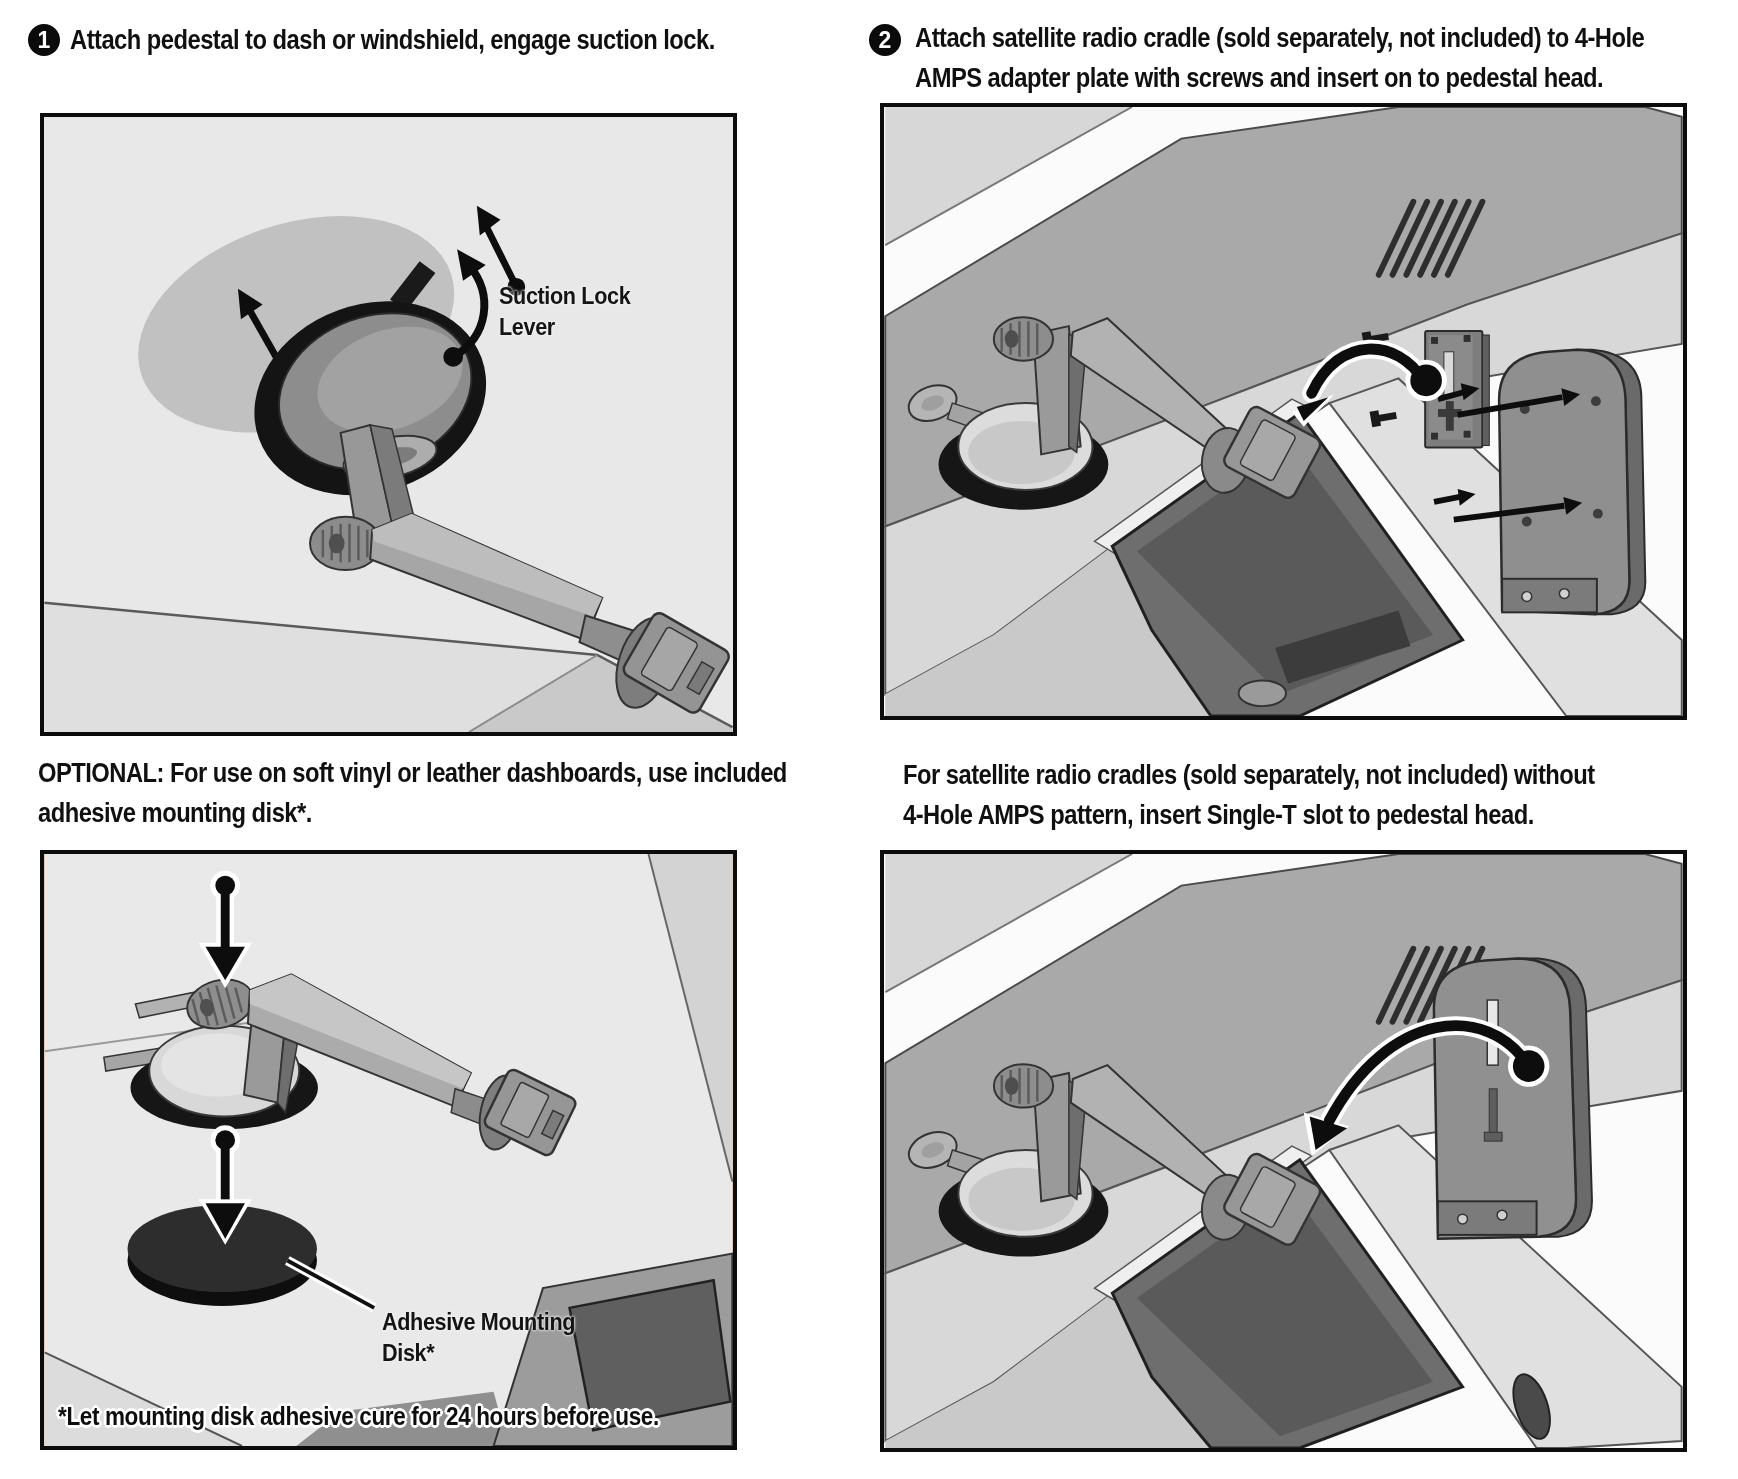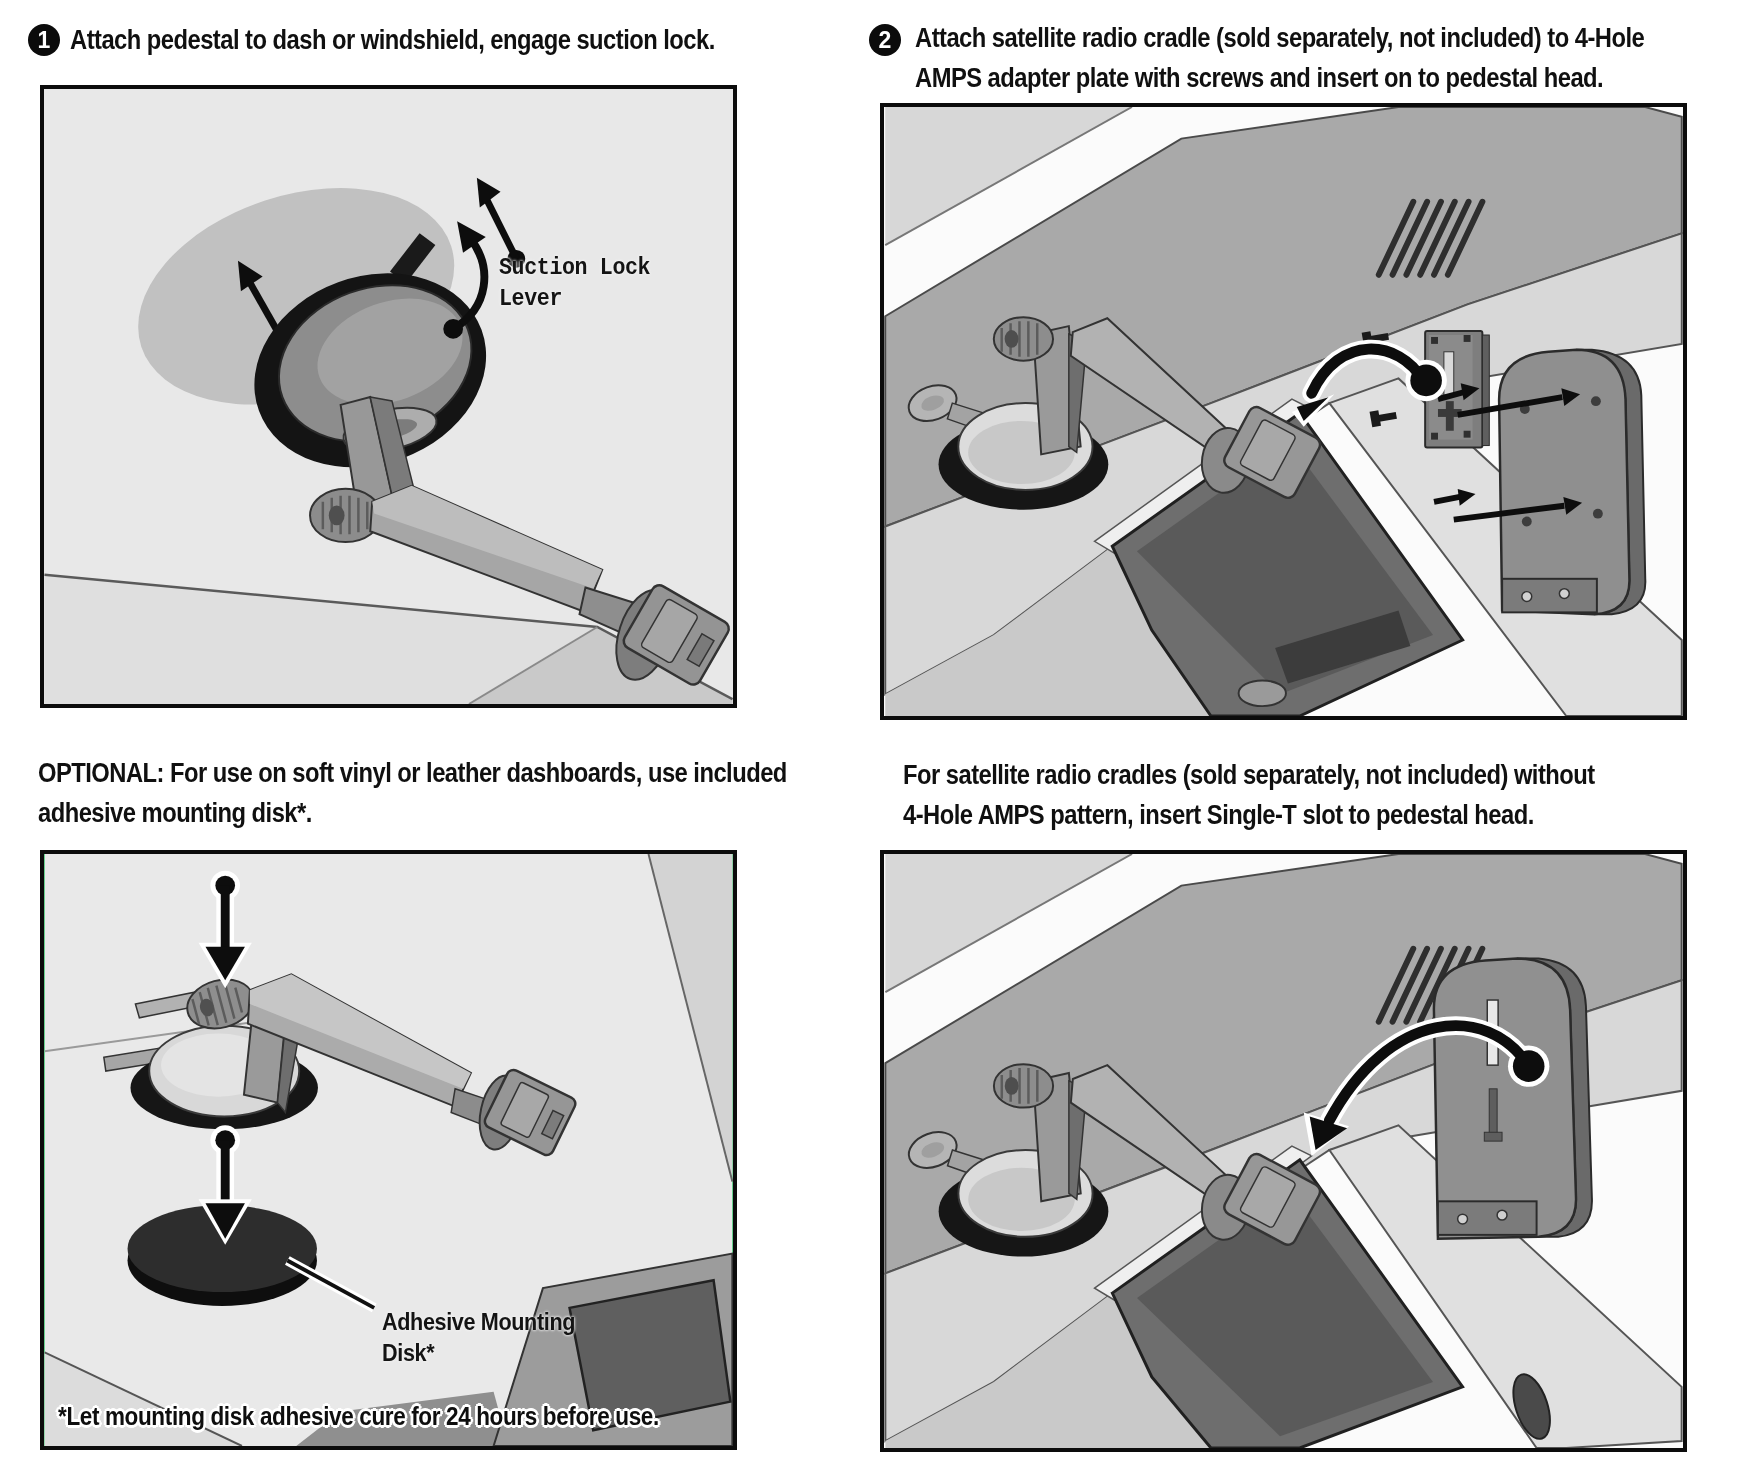--- a/index.html
+++ b/index.html
@@ -27,21 +27,21 @@
   <div class="badge abs" style="left:0;top:2px;">1</div>
   <div class="hdrline abs" style="left:42px;top:0;">Attach pedestal to dash or windshield, engage suction lock.</div>
 </div>
 
 <div class="abs" style="left:869px;top:20px;">
   <div class="badge abs" style="left:0;top:4px;">2</div>
   <div class="hdrline abs" style="left:46px;top:0;">Attach satellite radio cradle (sold separately, not included) to 4-Hole</div>
   <div class="hdrline abs" style="left:46px;top:40px;">AMPS adapter plate with screws and insert on to pedestal head.</div>
 </div>
 
-<div class="panel" style="left:40px;top:85px;width:697px;height:623px;font-family:Liberation Mono, monospace;">
+<div class="panel" style="left:40px;top:113px;width:697px;height:623px;">
   <svg viewBox="0 0 697 623">
     <rect width="697" height="623" fill="#e8e8e8"></rect>
 
     <g>
       <polygon points="0,492 560,545 430,623 0,623" fill="#dfdfdf"></polygon>
       <polygon points="560,545 697,618 697,623 430,623" fill="#c9c9c9"></polygon>
       <polyline points="0,492 560,545 697,618" fill="none" stroke="#5a5a5a" stroke-width="2.5"></polyline>
       <line x1="560" y1="545" x2="430" y2="623" stroke="#8a8a8a" stroke-width="2"></line>
     </g>
 
@@ -212,21 +212,21 @@
     <span class="lead">OPTIONAL:</span><span> For use on soft vinyl or leather dashboards, use included</span>
   </div>
   <div class="hdrline abs" style="left:0;top:40px;">adhesive mounting disk*.</div>
 </div>
 
 <div class="abs" style="left:903px;top:757px;">
   <div class="hdrline abs" style="left:0;top:0;">For satellite radio cradles (sold separately, not included) without</div>
   <div class="hdrline abs" style="left:0;top:40px;">4-Hole AMPS pattern, insert Single-T slot to pedestal head.</div>
 </div>
 
-<div class="panel" style="left:40px;top:850px;width:697px;height:600px;background:#22c55e;">
+<div class="panel" style="left:40px;top:850px;width:697px;height:600px;background:#fdba74;">
   <svg viewBox="0 0 697 600">
     <rect width="697" height="600" fill="#e9e9e9"></rect>
     <g>
       <polygon points="612,0 697,0 697,332" fill="#d3d3d3"></polygon>
       <line x1="612" y1="0" x2="697" y2="332" stroke="#666" stroke-width="2"></line>
       <polyline points="0,200 272,162" fill="none" stroke="#9a9a9a" stroke-width="2"></polyline>
       <polygon points="0,505 200,600 0,600" fill="#dcdcdc"></polygon>
       <line x1="0" y1="505" x2="200" y2="600" stroke="#555" stroke-width="2"></line>
       <polygon points="300,565 455,545 470,600 255,600" fill="#8f8f8f"></polygon>
     </g>

